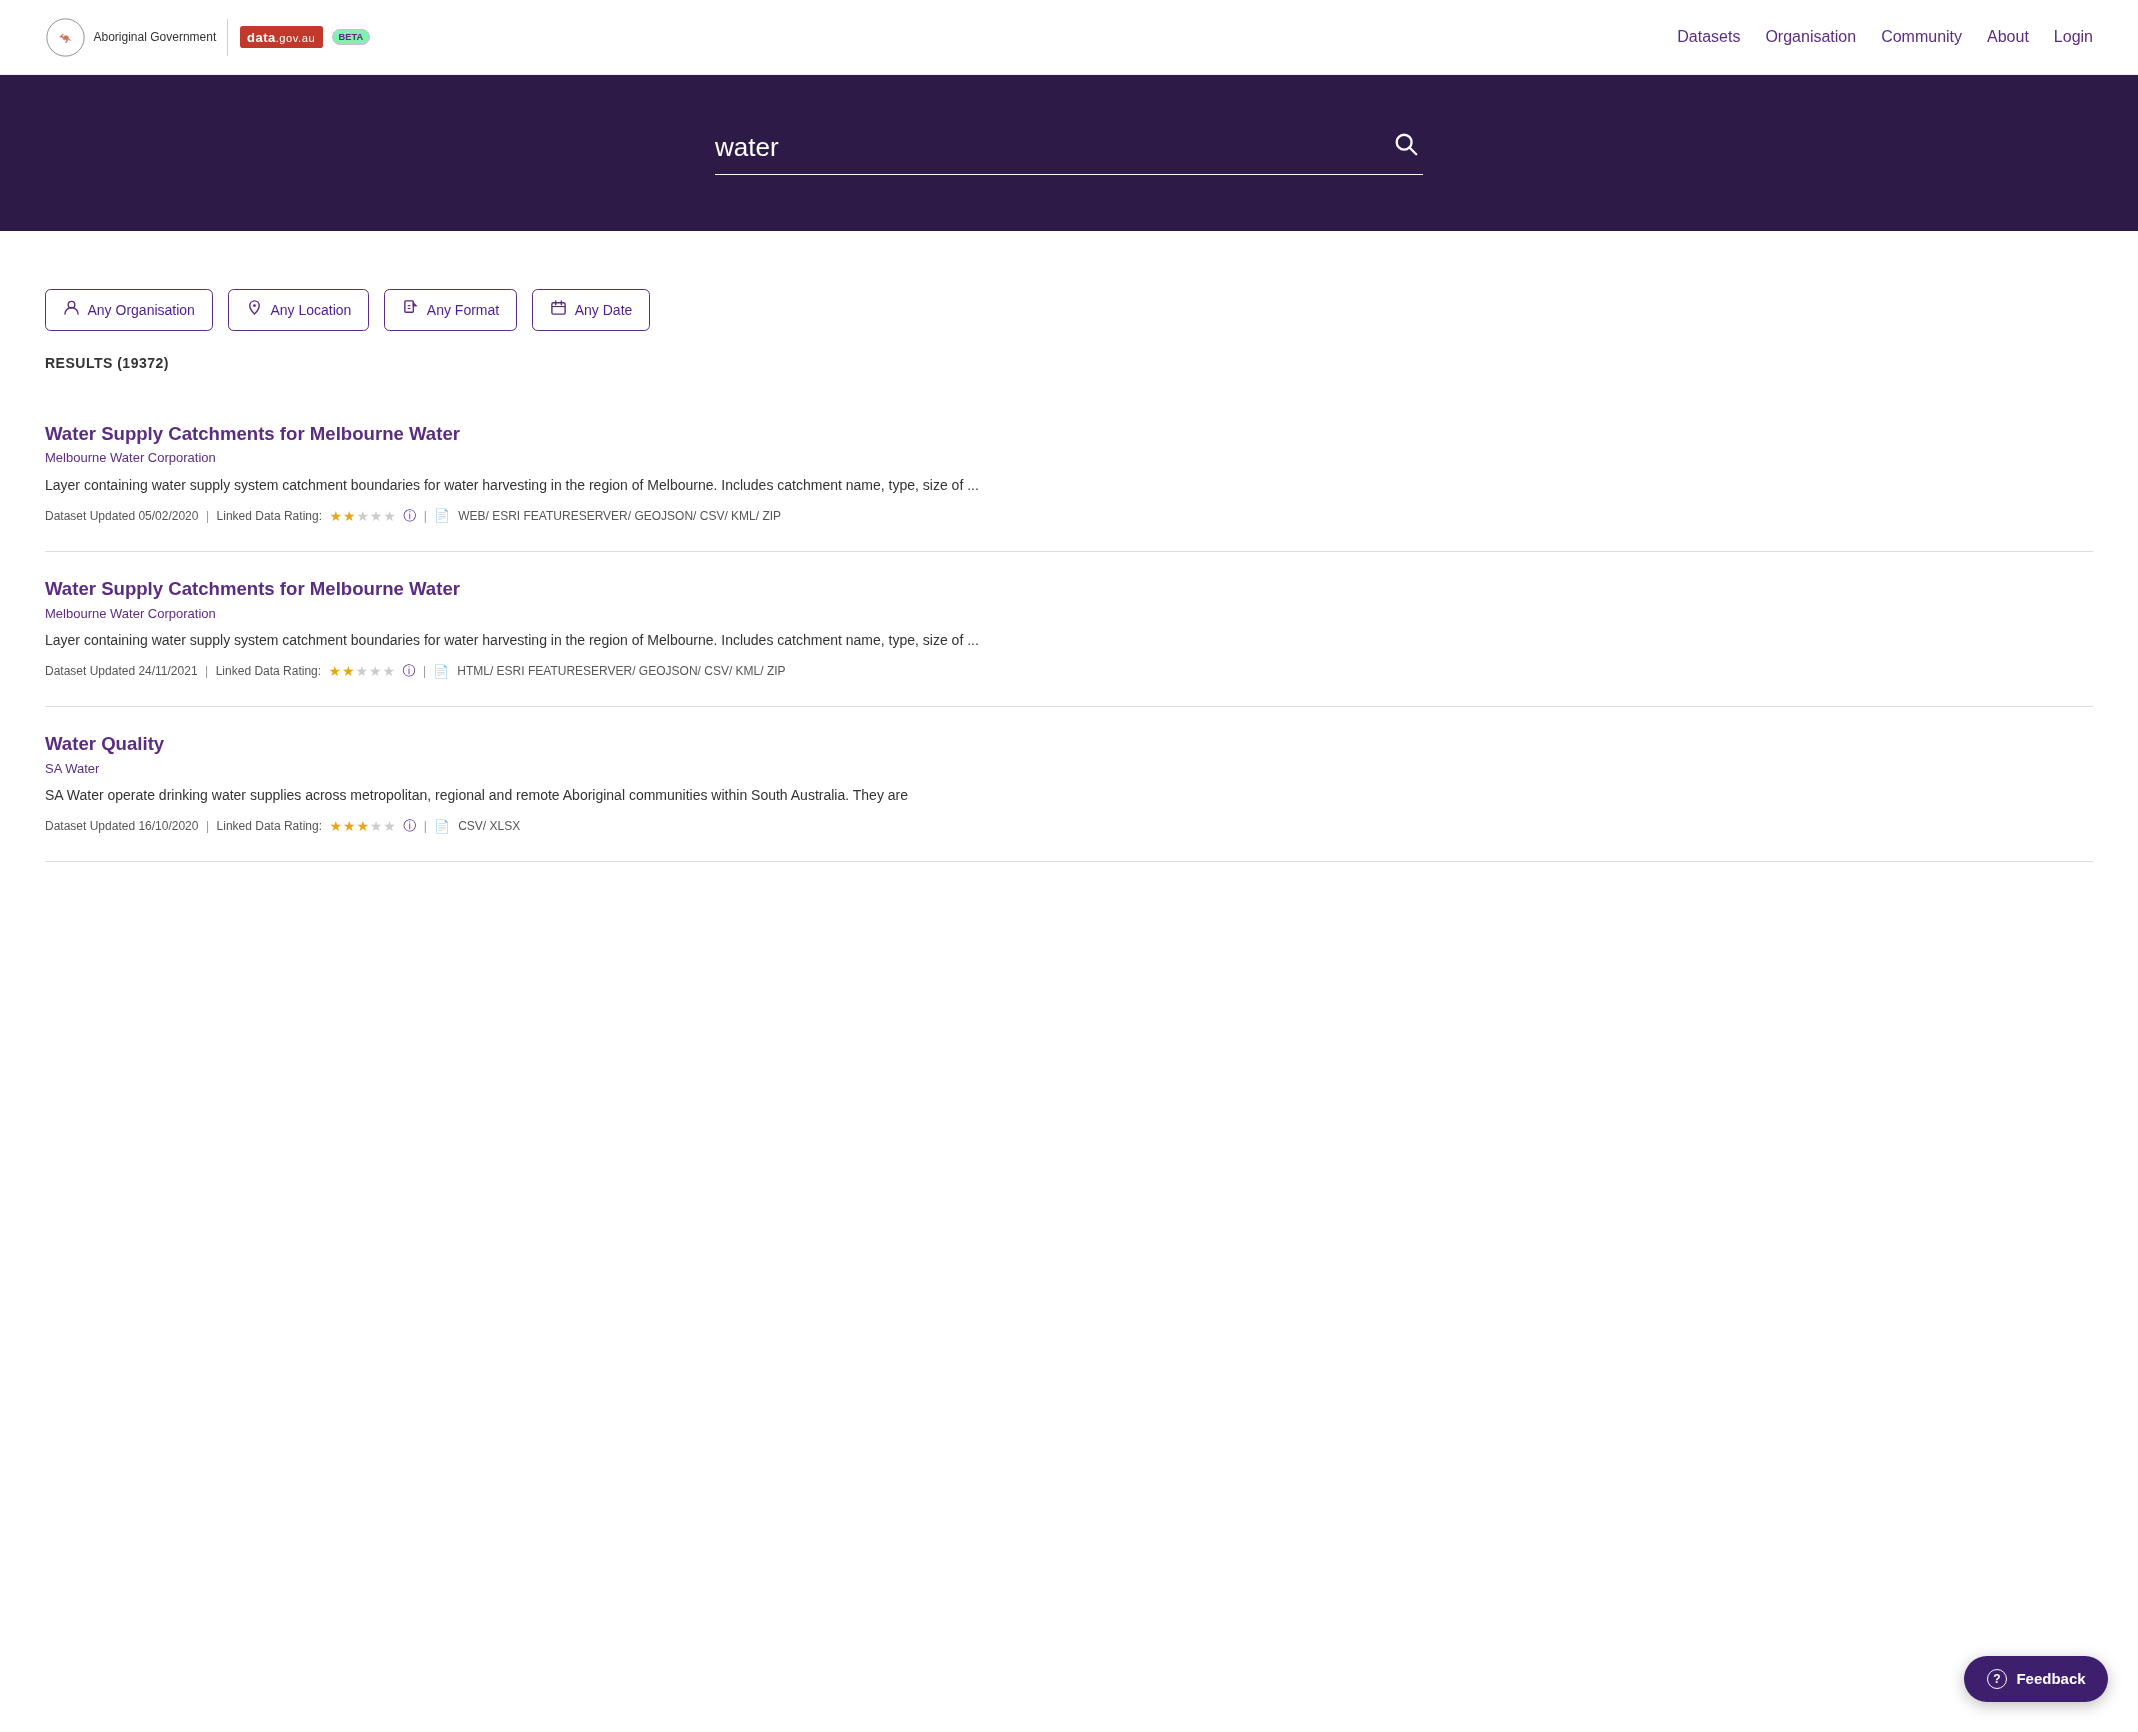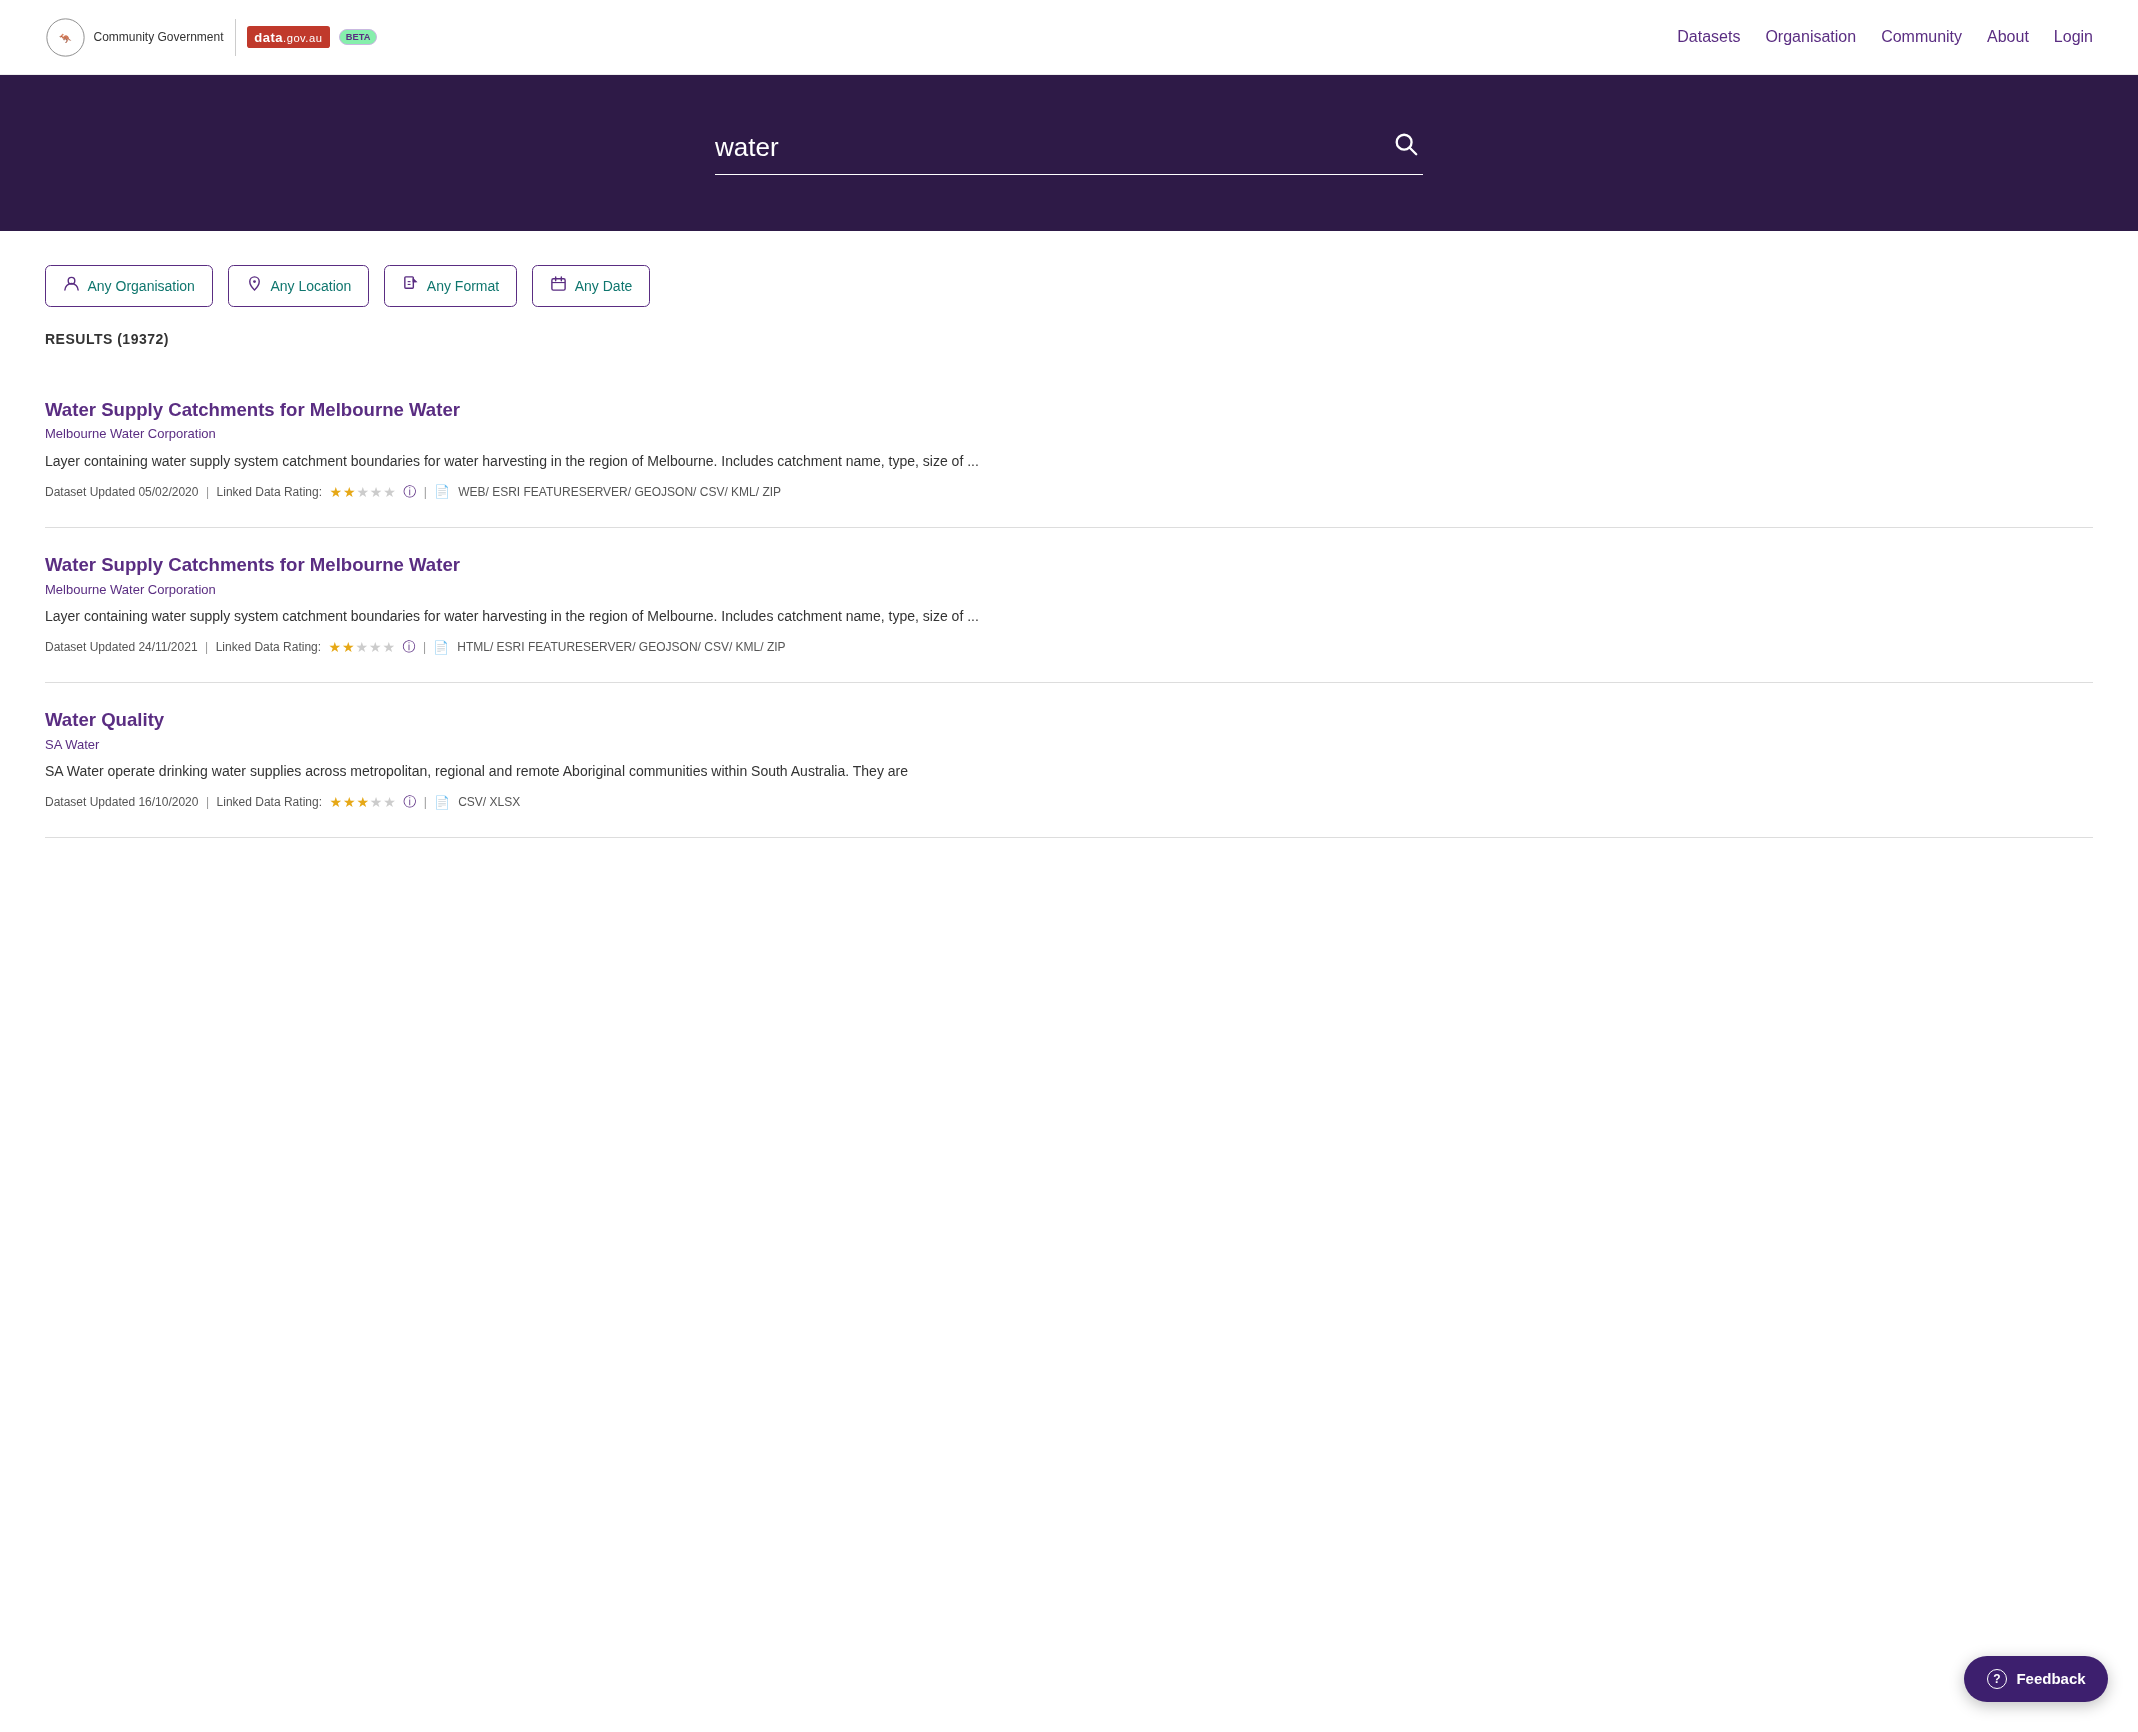--- a/index.html
+++ b/index.html
@@ -116,25 +116,26 @@
       gap: 15px;
       padding: 34px 45px 15px;
     }
     .filter-btn {
       display: flex;
       align-items: center;
       gap: 7.5px;
       border: 1.4px solid #5a2d82;
       border-radius: 5.6px;
       background: #fff;
-      color: #0f766e;
+      color: #4c1d95;
       font-size: 14px;
       padding: 9.3px 17px;
       cursor: pointer;
       white-space: nowrap;
+      margin-top: 24px;
     }
     .filter-icon { color: #5a2d82; font-size: 16px; }
 
     
     .results-area {
       padding: 9.3px 45px 56px;
     }
     .results-count {
       font-size: 14px;
       font-weight: 700;
@@ -217,21 +218,21 @@
 <body>
 
 <header class="header">
   <div class="logo-area">
     <div class="logo-gov">
 
       <svg class="logo-crest" viewBox="0 0 44 44" xmlns="http://www.w3.org/2000/svg" style="font-size:13px">
         <circle cx="22" cy="22" r="20" fill="none" stroke="#888" stroke-width="1"></circle>
         <text x="22" y="27" text-anchor="middle" font-size="11" fill="#555" font-family="serif">🦘</text>
       </svg>
-      <span>Community Government</span>
+      <span>Aboriginal Government</span>
     </div>
     <div class="logo-divider"></div>
     <div class="logo-data">
       <div class="logo-data-box">
         <span>data</span><span style="font-weight:400;font-size:11.2px;">.gov.au</span>
       </div>
       <span class="beta-badge">beta</span>
     </div>
   </div>
   <nav>

